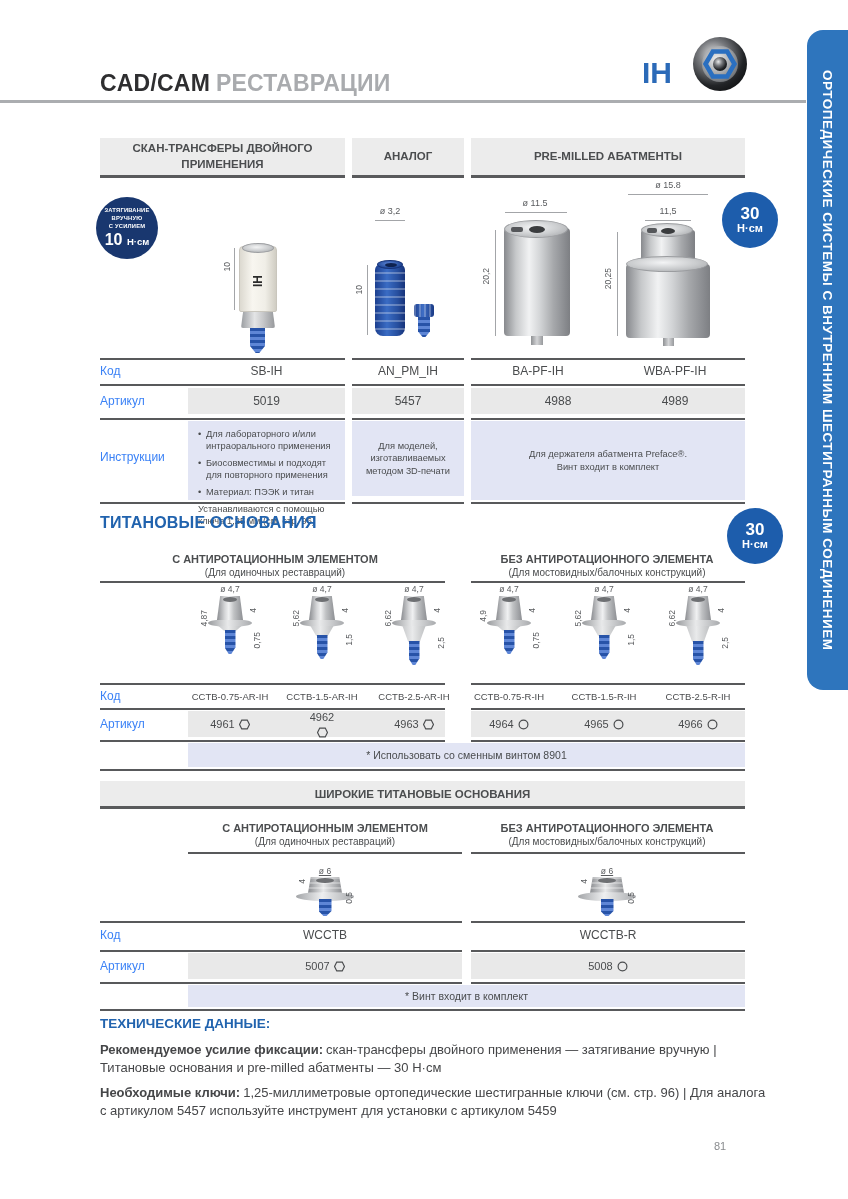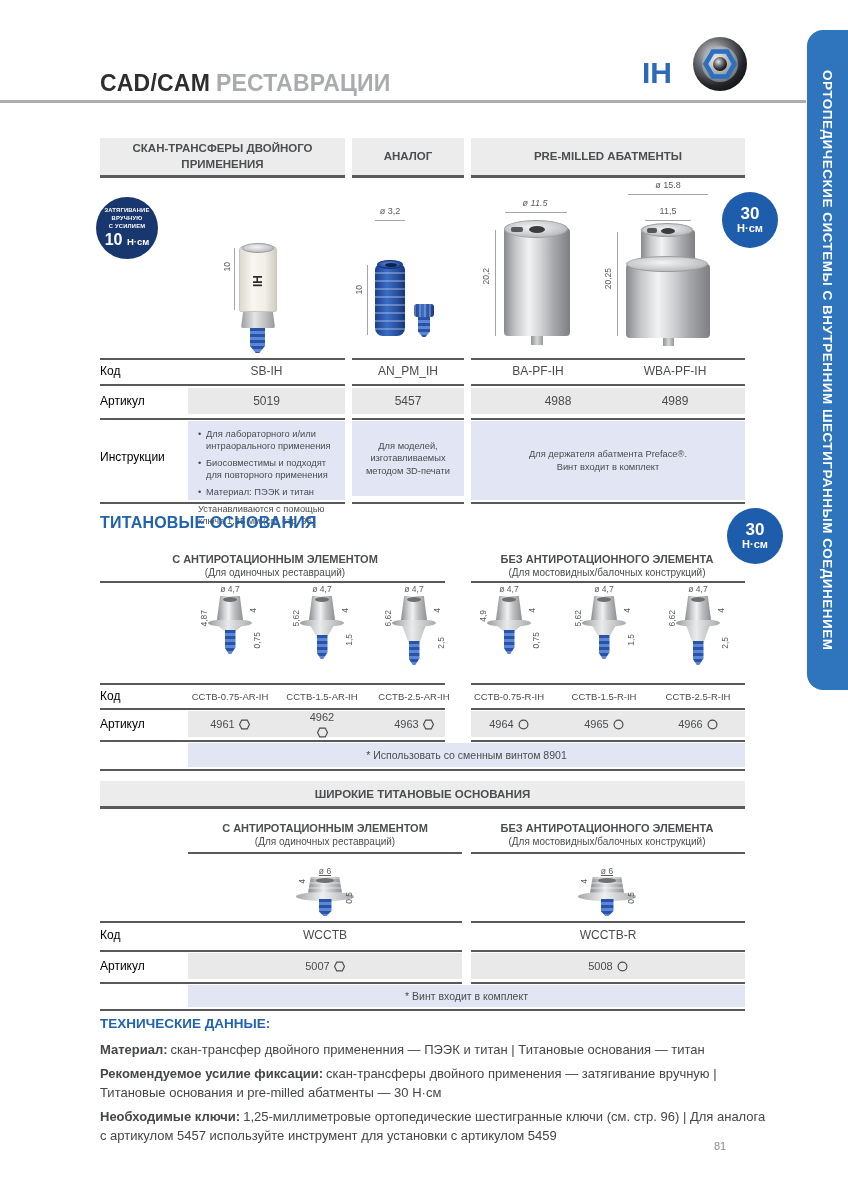--- a/index.html
+++ b/index.html
@@ -32,21 +32,21 @@
   .badge-hand .big { font-size:16px; font-weight:bold; line-height:1.05; margin-top:2px; }
   .badge-hand .big small { font-size:9.5px; font-weight:bold; }
   .badge-30 { width:56px; height:56px; background:#1d5dac; }
   .badge-30 .v { font-size:17px; font-weight:bold; line-height:1; }
   .badge-30 .u { font-size:11px; font-weight:bold; line-height:1.1; }
   .b30a { left:722px; top:192px; }
   .b30b { left:727px; top:508px; }
 
   
   .rule { position:absolute; height:2px; background:#58595b; }
-  .rowlabel { position:absolute; left:100px; font-size:12px; color:#000000; }
+  .rowlabel { position:absolute; left:100px; font-size:12px; color:#3b82f6; }
   .cellval { position:absolute; font-size:12px; color:#4a4c4e; text-align:center; }
   .cell-gray { position:absolute; background:#e9e9e9; }
   .cell-lav { position:absolute; background:#e2e5f4; }
   .codecell { position:absolute; font-size:9.5px; color:#4a4c4e; text-align:center; }
   .skucell { position:absolute; font-size:11px; color:#4a4c4e; text-align:center; display:flex; align-items:center; justify-content:center; gap:4px; }
   .notebar { position:absolute; background:#e2e5f4; display:flex; align-items:center; justify-content:center; font-size:10.5px; color:#4a4c4e; }
 
   
   .instr { font-size:9.3px; color:#4a4c4e; line-height:1.3; }
   .instr-left { padding:7px 10px; text-align:left; }
@@ -196,21 +196,21 @@
   <span class="vlab" style="left:354px;top:285px;">10</span>
   <div class="dimv" style="left:367px;top:265px;height:70px;"></div>
   <div class="an-body" style="left:375px;top:264px;">
     <div class="cap" style="left:2px;top:-4px;width:26px;height:9px;background:radial-gradient(ellipse at 45% 40%, #5e86d6 0%, #274f9f 60%, #16337a 100%);border-color:#16337a;">
       <div class="hole" style="left:7px;top:2px;width:12px;height:4px;background:#0e2250;"></div>
     </div>
   </div>
   <div class="an-head" style="left:414px;top:304px;"></div>
   <div class="an-shaft" style="left:418px;top:317px;"></div>
 
-  <span class="dlab" style="left:502px;top:198px;width:66px;font-style:italic;">ø 11.5</span>
+  <span class="dlab" style="left:502px;top:198px;width:66px;">ø 11.5</span>
   <div class="dimh" style="left:505px;top:212px;width:62px;"></div>
   <span class="vlab" style="left:481px;top:268px;">20,2</span>
   <div class="dimv" style="left:495px;top:230px;height:106px;"></div>
   <div class="fig metal" style="left:504px;top:228px;width:66px;height:108px;border-radius:4px;">
     <div class="cap" style="left:0;top:-8px;width:64px;height:18px;">
       <div class="hole" style="left:24px;top:5px;width:16px;height:7px;"></div>
       <div class="slot" style="left:6px;top:6px;width:12px;height:5px;"></div>
     </div>
   </div>
   <div class="pin" style="left:531px;top:336px;width:12px;height:9px;"></div>
@@ -471,20 +471,19 @@
   <div class="rule" style="left:100px;top:982px;width:362px;"></div>
   <div class="rule" style="left:471px;top:982px;width:274px;"></div>
 
   <div class="notebar" style="left:188px;top:985px;width:557px;height:22px;">
     <span>* Винт входит в комплект</span>
   </div>
   <div class="rule" style="left:100px;top:1009px;width:645px;"></div>
 
   <div class="tech">
     <div class="tech-title">ТЕХНИЧЕСКИЕ ДАННЫЕ:</div>
-    <p><b>Материал:</b><span>скан-трансфер двойного примененния — ПЭЭК и титан | Титановые основания — титан</span></p>
     <p><b>Рекомендуемое усилие фиксации:</b><span>скан-трансферы двойного применения — затягивание вручную | Титановые основания и pre-milled абатменты — 30 Н·см</span></p>
     <p><b>Необходимые ключи:</b><span>1,25-миллиметровые ортопедические шестигранные ключи (см. стр. 96) | Для аналога с артикулом 5457 используйте инструмент для установки с артикулом 5459</span></p>
   </div>
 
   <div class="pagenum">81</div>
 
 </div>
 
 </body></html>

